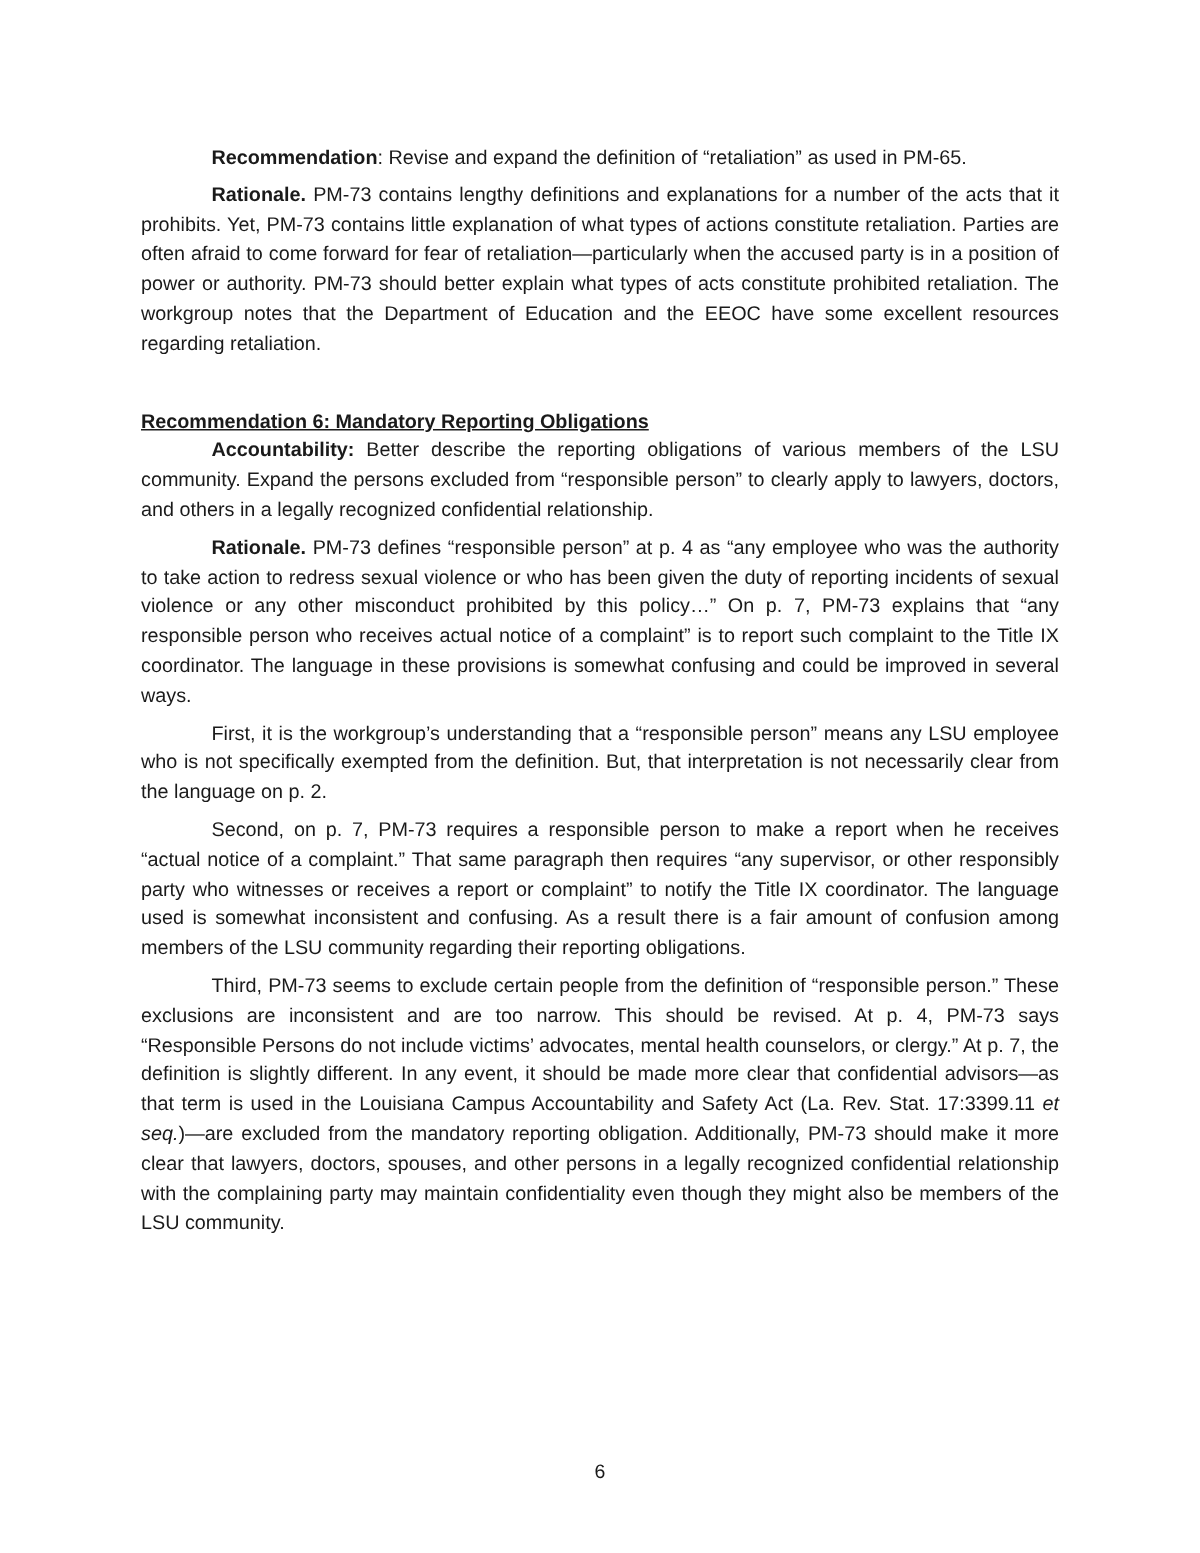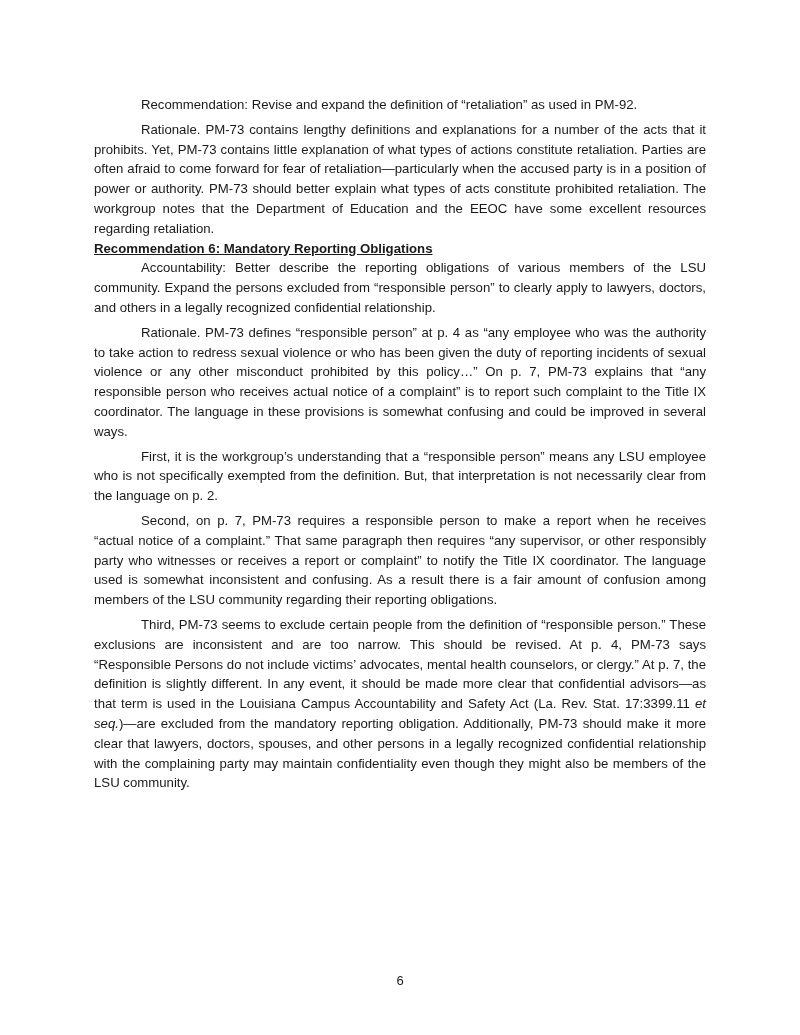--- a/index.html
+++ b/index.html
@@ -10,37 +10,37 @@
   .page {
     position: absolute; left: 94px; top: 95px; width: 612px;
     font-size: 13.2px; line-height: 19.8px;
   }
   p {
     margin: 0; text-align: justify; text-align-last: left;
   }
   .indent { text-indent: 47px; }
   .gap { margin-top: 5px; }
   .gap2 { margin-top: 30px; }
-  b { font-weight: normal; }
+  b { font-weight: bold; }
   .heading { font-weight: bold; text-decoration: underline; margin: 0; }
   .page-number {
     position: absolute; top: 973px; left: 0; width: 800px; text-align: center;
     font-size: 13px;
   }
 </style>
 </head>
 <body>
 
 <div class="page">
 
-  <p class="indent"><b>Recommendation</b><span>: Revise and expand the definition of “retaliation” as used in PM-92.</span></p>
+  <p class="indent"><b>Recommendation</b><span>: Revise and expand the definition of “retaliation” as used in PM-65.</span></p>
 
   <p class="indent gap"><b>Rationale.</b><span> PM-73 contains lengthy definitions and explanations for a number of the acts that it prohibits. Yet, PM-73 contains little explanation of what types of actions constitute retaliation. Parties are often afraid to come forward for fear of retaliation—particularly when the accused party is in a position of power or authority. PM-73 should better explain what types of acts constitute prohibited retaliation. The workgroup notes that the Department of Education and the EEOC have some excellent resources regarding retaliation.</span></p>
 
-  <p class="heading gap2" style="">Recommendation 6: Mandatory Reporting Obligations</p>
+  <p class="heading gap2" style="margin-top:32px;">Recommendation 6: Mandatory Reporting Obligations</p>
 
   <p class="indent"><b>Accountability:</b><span> Better describe the reporting obligations of various members of the LSU community. Expand the persons excluded from “responsible person” to clearly apply to lawyers, doctors, and others in a legally recognized confidential relationship.</span></p>
 
   <p class="indent gap"><b>Rationale.</b><span> PM-73 defines “responsible person” at p. 4 as “any employee who was the authority to take action to redress sexual violence or who has been given the duty of reporting incidents of sexual violence or any other misconduct prohibited by this policy…” On p. 7, PM-73 explains that “any responsible person who receives actual notice of a complaint” is to report such complaint to the Title IX coordinator. The language in these provisions is somewhat confusing and could be improved in several ways.</span></p>
 
   <p class="indent gap">First, it is the workgroup’s understanding that a “responsible person” means any LSU employee who is not specifically exempted from the definition. But, that interpretation is not necessarily clear from the language on p. 2.</p>
 
   <p class="indent gap">Second, on p. 7, PM-73 requires a responsible person to make a report when he receives “actual notice of a complaint.” That same paragraph then requires “any supervisor, or other responsibly party who witnesses or receives a report or complaint” to notify the Title IX coordinator. The language used is somewhat inconsistent and confusing. As a result there is a fair amount of confusion among members of the LSU community regarding their reporting obligations.</p>
 
   <p class="indent gap"><span>Third, PM-73 seems to exclude certain people from the definition of “responsible person.” These exclusions are inconsistent and are too narrow. This should be revised. At p. 4, PM-73 says “Responsible Persons do not include victims’ advocates, mental health counselors, or clergy.”  At p. 7, the definition is slightly different. In any event, it should be made more clear that confidential advisors—as that term is used in the Louisiana Campus Accountability and Safety Act (La. Rev. Stat. 17:3399.11 </span><i>et seq.</i><span>)—are excluded from the mandatory reporting obligation. Additionally, PM-73 should make it more clear that lawyers, doctors, spouses, and other persons in a legally recognized confidential relationship with the complaining party may maintain confidentiality even though they might also be members of the LSU community.</span></p>

